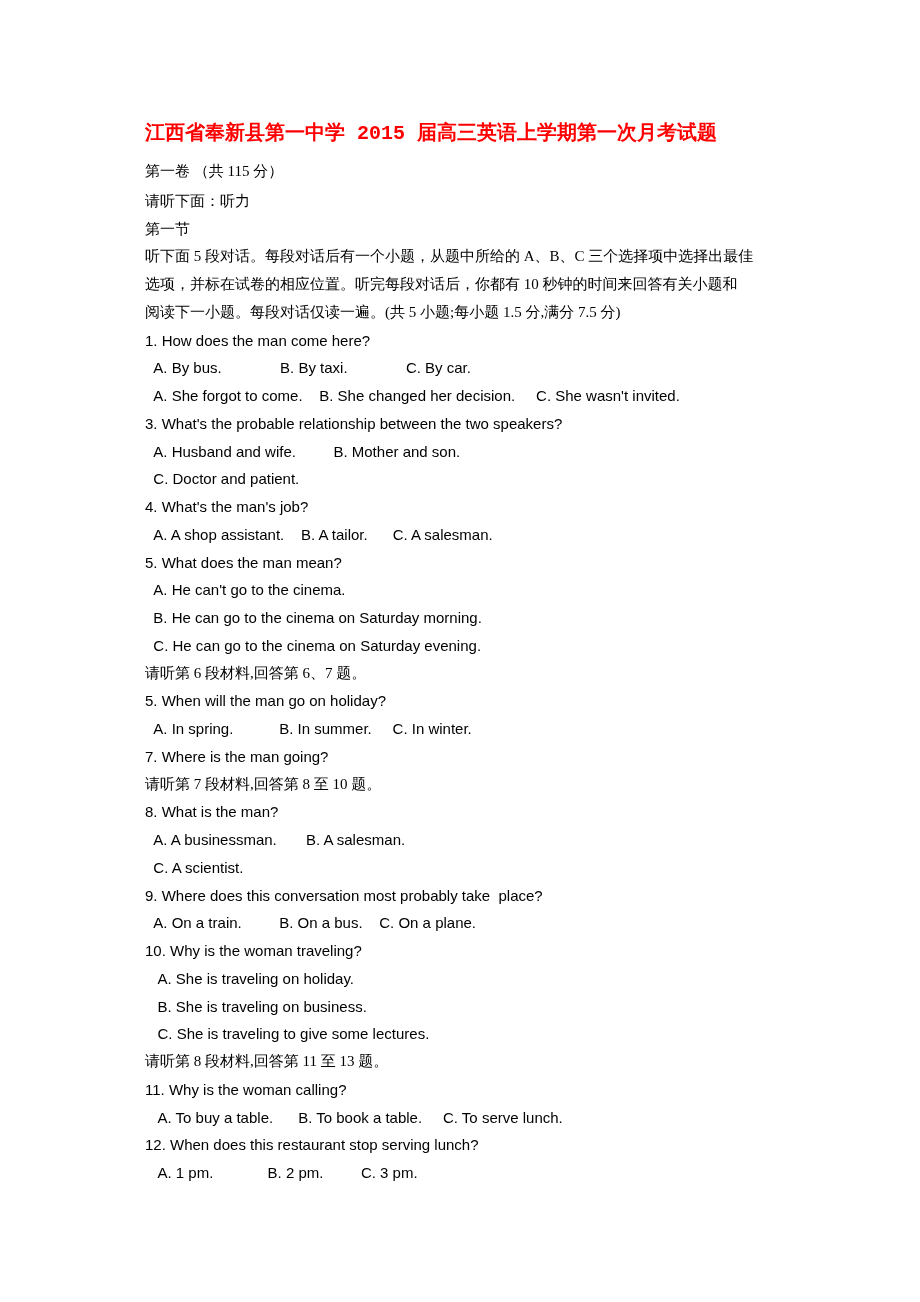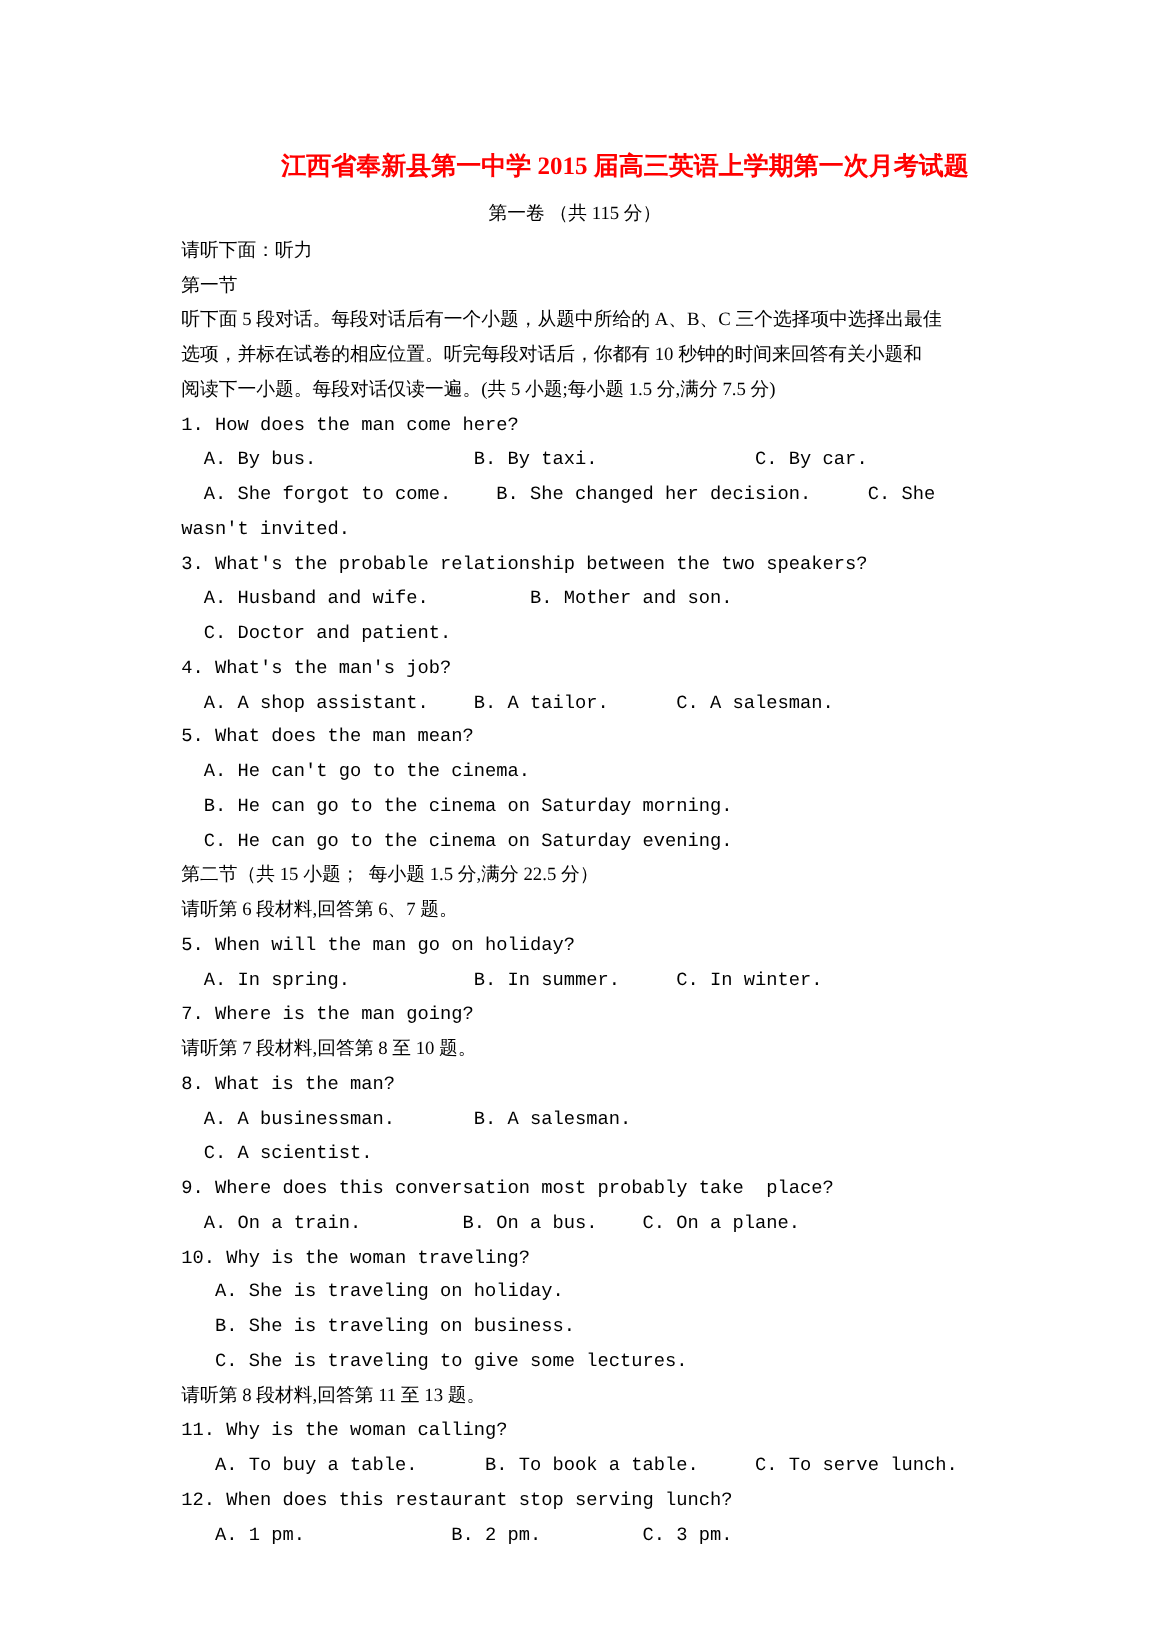--- a/index.html
+++ b/index.html
@@ -10,33 +10,32 @@
       width: 920px;
     }
     .page {
       padding: 115px 145px 100px 145px;
       font-size: 15px;
       line-height: 1.85;
       color: #000;
     }
     .title {
       color: #ff0000;
-      font-family: Liberation Serif, serif;
+      font-family: Liberation Mono, monospace;
       font-weight: bold;
       font-size: 20px;
-      text-align: right;
+      text-align: left;
       margin-bottom: 6px;
     }
     .subtitle {
-      text-align: center;
       font-size: 15px;
       margin-bottom: 2px;
     }
     .mono {
-      font-family: Liberation Mono, monospace;
+      font-family: Liberation Sans, sans-serif;
       letter-spacing: 0;
     }
     .line {
       white-space: pre-wrap;
     }
   </style>
 </head>
 <body>
 
 <div class="page">
@@ -58,21 +57,20 @@
   <div class="line mono">  C. Doctor and patient.</div>
 
   <div class="line mono">4. What's the man's job?</div>
   <div class="line mono">  A. A shop assistant.    B. A tailor.      C. A salesman.</div>
 
   <div class="line mono">5. What does the man mean?</div>
   <div class="line mono">  A. He can't go to the cinema.</div>
   <div class="line mono">  B. He can go to the cinema on Saturday morning.</div>
   <div class="line mono">  C. He can go to the cinema on Saturday evening.</div>
 
-  <div class="line">第二节（共 15 小题；  每小题 1.5 分,满分 22.5 分）</div>
   <div class="line">请听第 6 段材料,回答第 6、7 题。</div>
 
   <div class="line mono">5. When will the man go on holiday?</div>
   <div class="line mono">  A. In spring.           B. In summer.     C. In winter.</div>
 
   <div class="line mono">7. Where is the man going?</div>
 
   <div class="line">请听第 7 段材料,回答第 8 至 10 题。</div>
 
   <div class="line mono">8. What is the man?</div>

